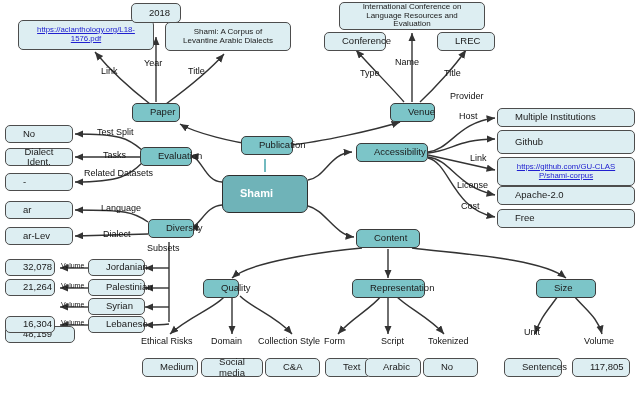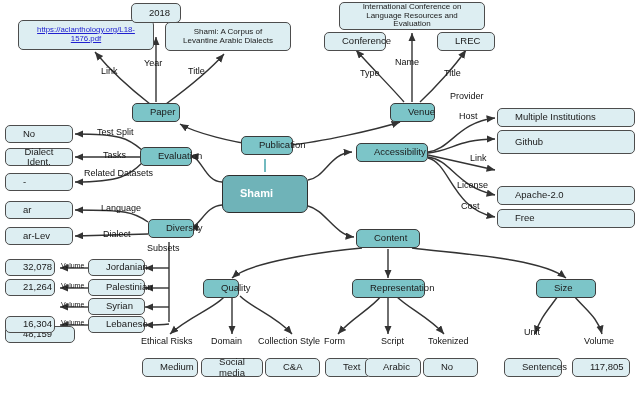--- a/index.html
+++ b/index.html
@@ -258,20 +258,23 @@
   </div>
 
   <div class="node leaf" style="left:497px; top:108px; width:138px; height:19px;">
     <span>Multiple Institutions</span>
   </div>
 
   <div class="node leaf" style="left:497px; top:130px; width:138px; height:24px;">
     <span>Github</span>
   </div>
 
+  <div class="node leaf" style="left:497px; top:157px; width:138px; height:29px;">
+    <span class="link-text">https://github.com/GU-CLASP/shami-corpus</span>
+  </div>
 
   <div class="node leaf" style="left:497px; top:186px; width:138px; height:19px;">
     <span>Apache-2.0</span>
   </div>
 
   <div class="node leaf" style="left:497px; top:209px; width:138px; height:19px;">
     <span>Free</span>
   </div>
 
   <div class="node attr" style="left:356px; top:229px; width:64px; height:19px;">

